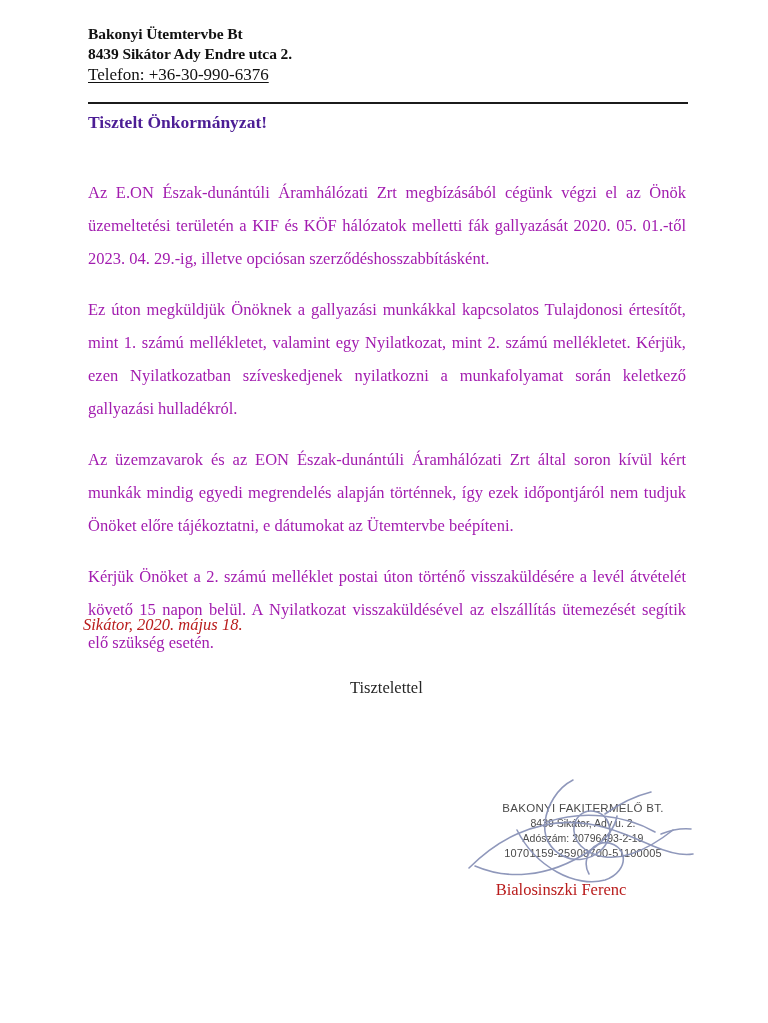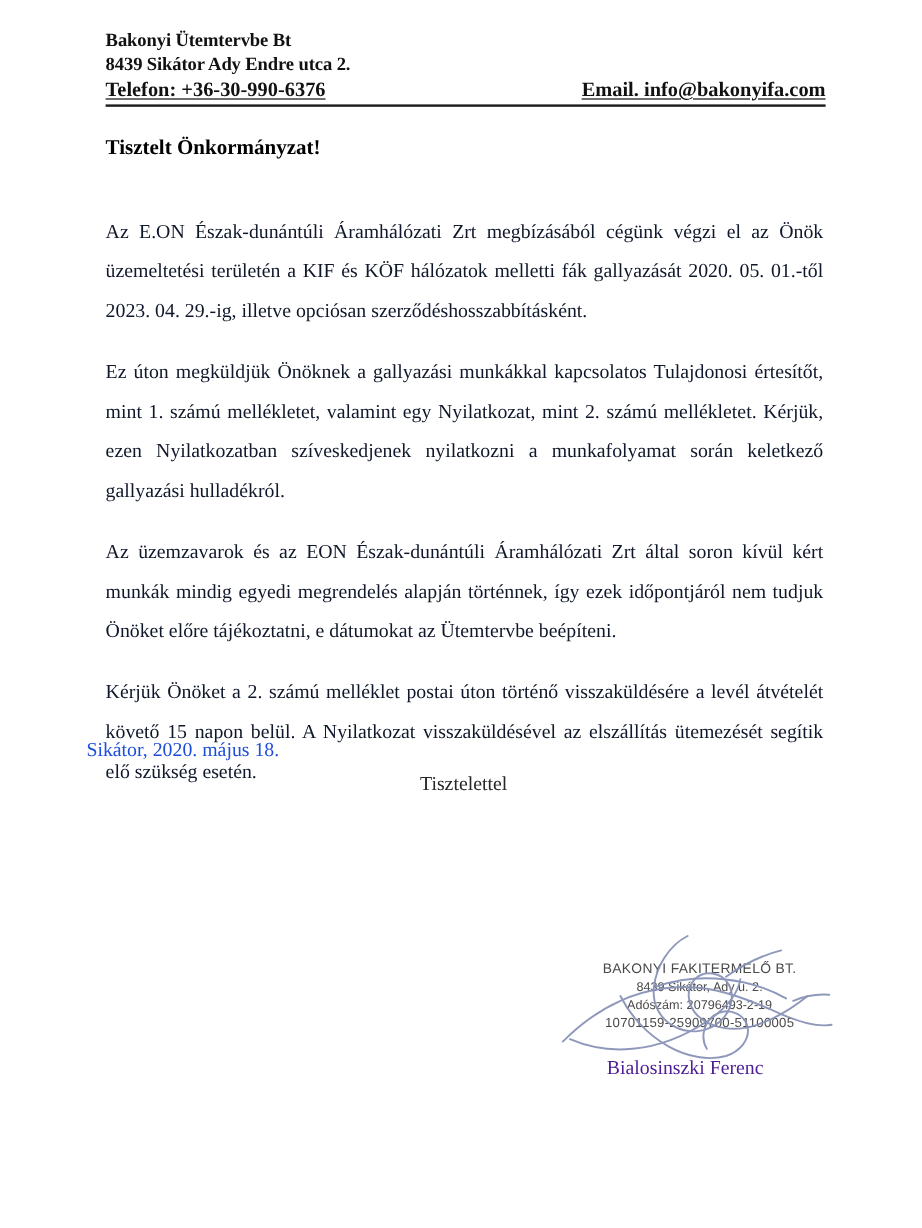--- a/index.html
+++ b/index.html
@@ -36,77 +36,78 @@
     font-size: 15.5px;
     line-height: 20px;
     letter-spacing: -0.1px;
     color: #111111;
     white-space: nowrap;
   }
   .lh-contact {
     display: flex;
     justify-content: space-between;
     align-items: flex-end;
-    font-weight: bold;
+    font-weight: normal;
     font-size: 17px;
     line-height: 22px;
     color: #111111;
-    padding-bottom: 1px;
+    padding-bottom: 16px;
     border-bottom: 2px solid #1b1b1b;
     width: 600px;
     box-sizing: border-box;
   }
   .lh-contact span {
     text-decoration: underline;
     text-underline-offset: 2px;
     white-space: nowrap;
   }
 
   
   .salutation {
     position: absolute;
     left: 88px;
     top: 112px;
     font-weight: bold;
     font-size: 17.5px;
-    color: #000000;
+    color: #4c1d95;
   }
 
   
   .body-block {
     position: absolute;
     left: 88px;
     top: 176px;
     width: 598px;
   }
   .para {
     text-align: justify;
     text-justify: inter-word;
     font-size: 16.5px;
     line-height: 33px;
-    color: #0f172a;
+    color: #a21caf;
     margin: 0 0 18px 0;
     hyphens: none;
   }
   .para:last-child { margin-bottom: 16px; }
 
   
   .placedate {
     position: absolute;
-    left: 72px;
+    left: 83px;
     top: 615px;
     font-size: 16.5px;
-    color: #1d4ed8;
+    color: #b91c1c;
+    font-style: italic;
   }
 
   
   .closing {
     position: absolute;
     left: 350px;
-    top: 643px;
+    top: 678px;
     font-size: 16.5px;
     color: #262626;
   }
 
   
   .sign-area {
     position: absolute;
     left: 455px;
     top: 768px;
     width: 260px;
@@ -146,40 +147,39 @@
     top: 0;
     width: 260px;
     height: 130px;
     z-index: 2;
     pointer-events: none;
   }
 
   
   .signatory {
     position: absolute;
-    left: 446px;
+    left: 436px;
     top: 878px;
     width: 250px;
     text-align: center;
     font-size: 16.5px;
     line-height: 23px;
-    color: #4c1d95;
+    color: #b91c1c;
   }
 </style>
 </head>
 <body>
 
 <div class="page">
 
   <div class="letterhead">
     <div class="lh-line">Bakonyi Ütemtervbe Bt</div>
     <div class="lh-line">8439 Sikátor Ady Endre utca 2.</div>
     <div class="lh-contact">
       <span>Telefon: +36-30-990-6376</span>
-      <span>Email. info@bakonyifa.com</span>
     </div>
   </div>
 
   <div class="salutation">Tisztelt Önkormányzat!</div>
 
   <div class="body-block">
     <p class="para">Az E.ON Észak-dunántúli Áramhálózati Zrt megbízásából cégünk végzi el az Önök üzemeltetési területén a KIF és KÖF hálózatok melletti fák gallyazását 2020. 05. 01.-től 2023. 04. 29.-ig, illetve opciósan szerződéshosszabbításként.</p>
     <p class="para">Ez úton megküldjük Önöknek a gallyazási munkákkal kapcsolatos Tulajdonosi értesítőt, mint 1. számú mellékletet, valamint egy Nyilatkozat, mint 2. számú mellékletet. Kérjük, ezen Nyilatkozatban szíveskedjenek nyilatkozni a munkafolyamat során keletkező gallyazási hulladékról.</p>
     <p class="para">Az üzemzavarok és az EON Észak-dunántúli Áramhálózati Zrt által soron kívül kért munkák mindig egyedi megrendelés alapján történnek, így ezek időpontjáról nem tudjuk Önöket előre tájékoztatni, e dátumokat az Ütemtervbe beépíteni.</p>
     <p class="para">Kérjük Önöket a 2. számú melléklet postai úton történő visszaküldésére a levél átvételét követő 15 napon belül. A Nyilatkozat visszaküldésével az elszállítás ütemezését segítik elő szükség esetén.</p>

